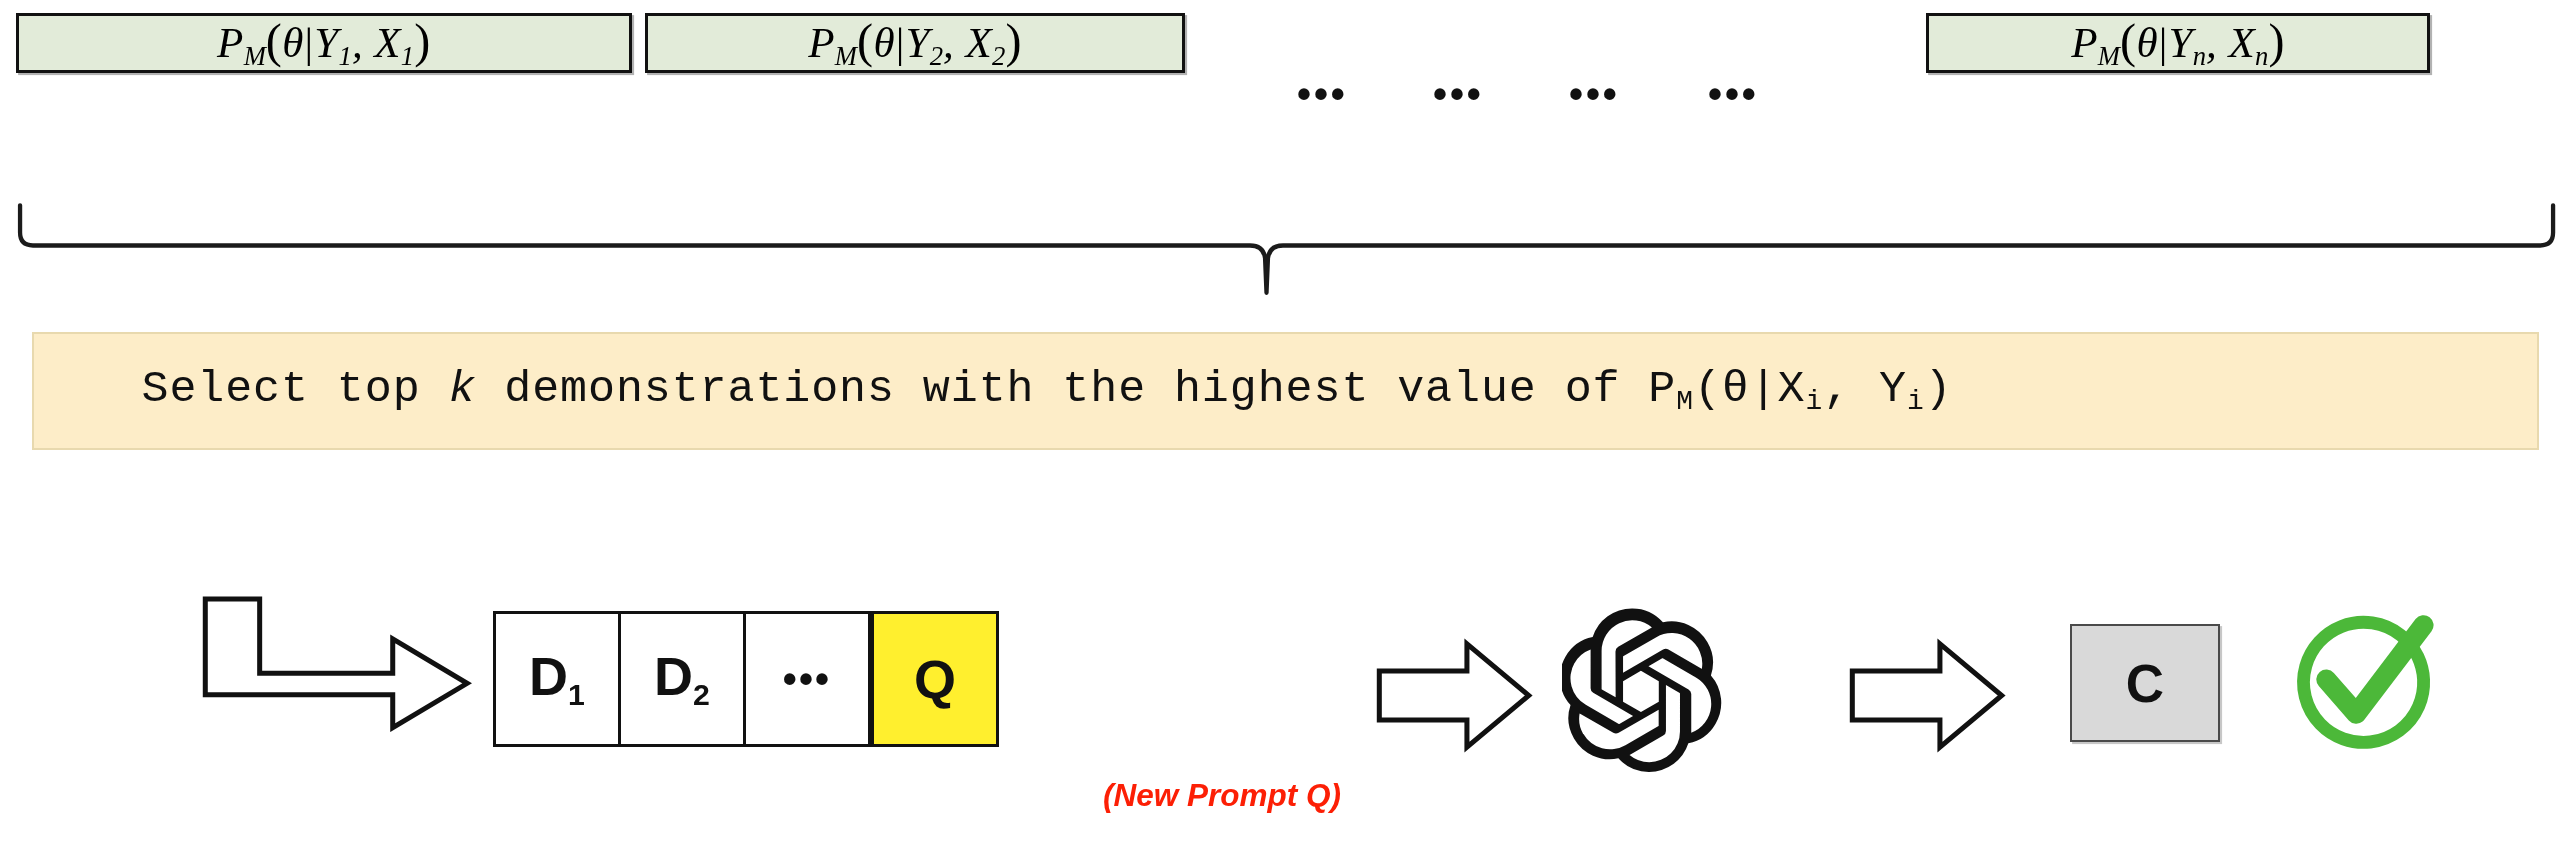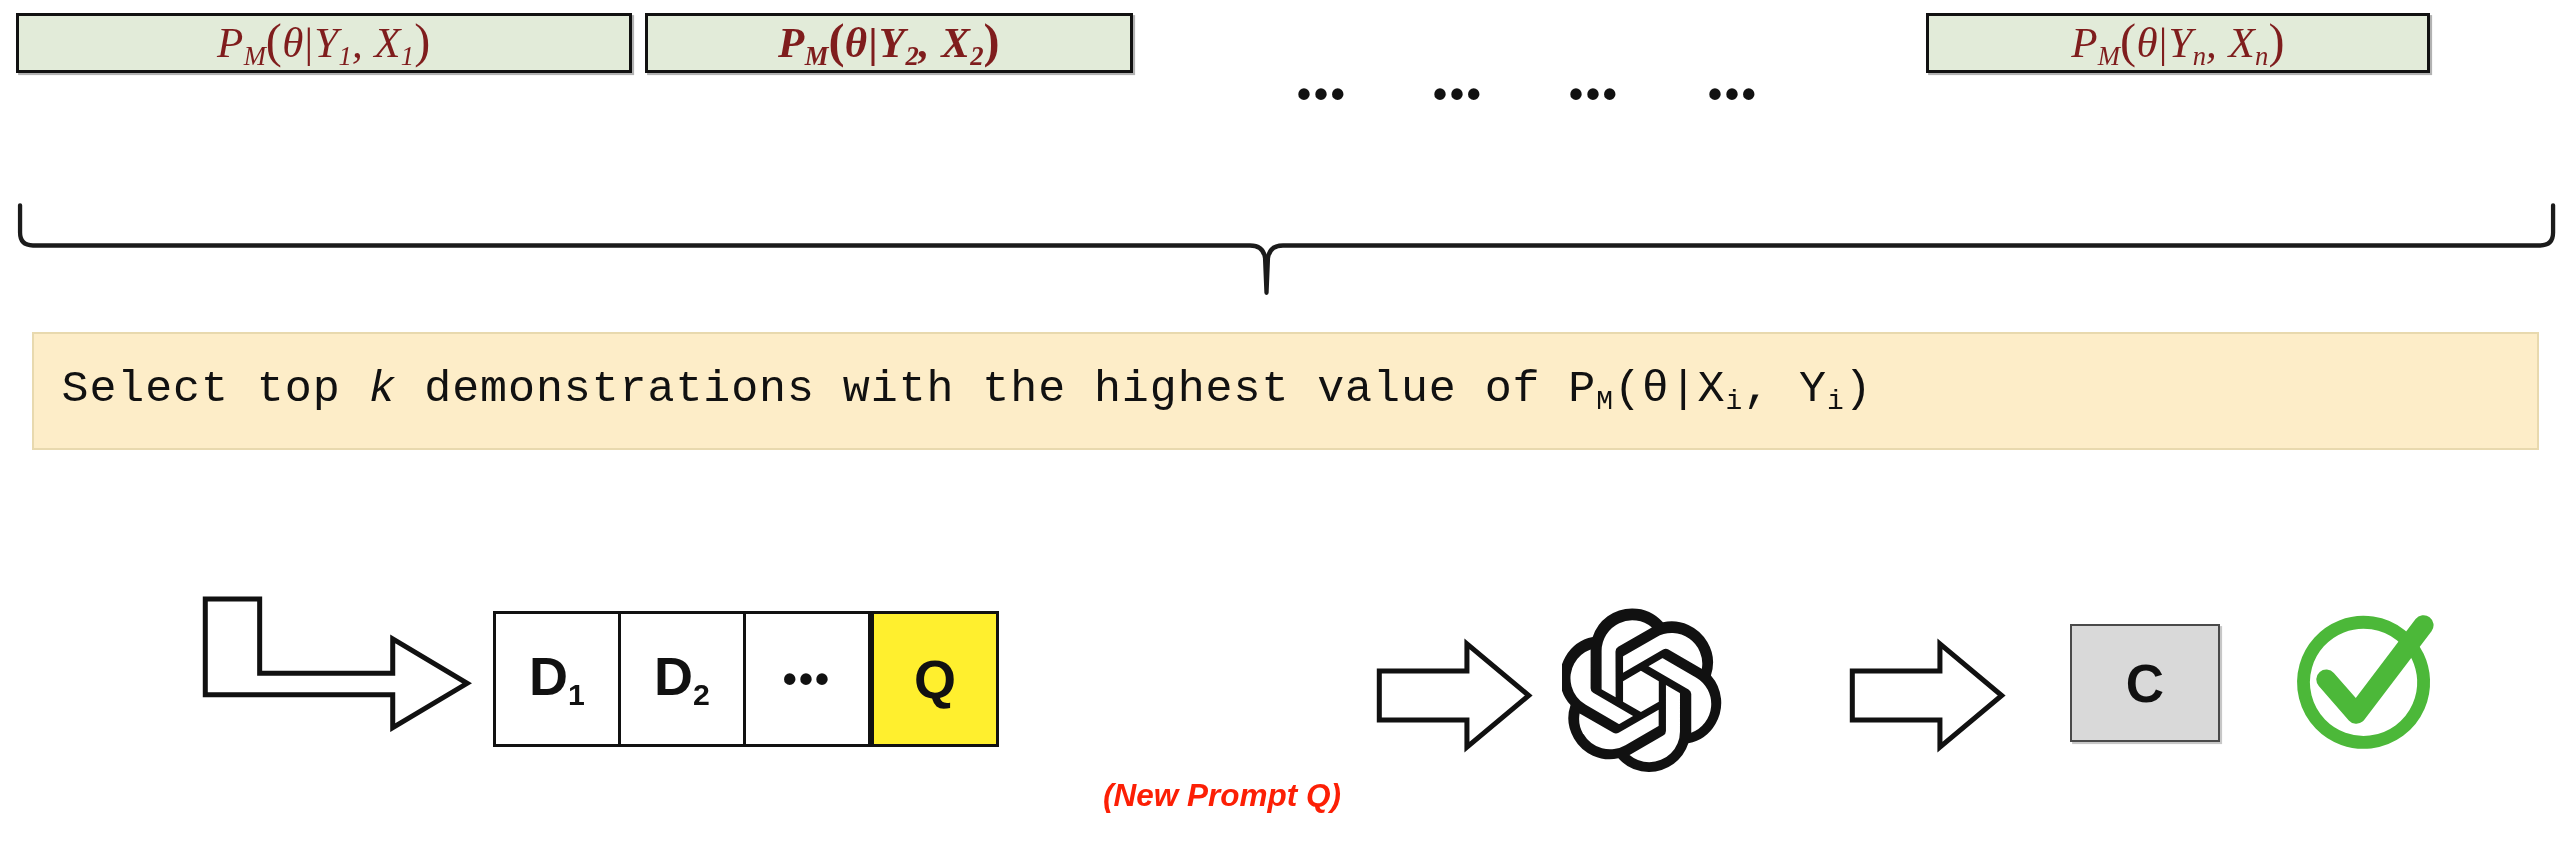--- a/index.html
+++ b/index.html
@@ -32,42 +32,42 @@
     box-sizing: border-box;
     display: flex;
     align-items: center;
     justify-content: center;
     box-shadow: 2.1px 2.1px 0 rgba(0,0,0,0.30);
   }
   .post-box .math {
     font-family: "Liberation Serif", "DejaVu Serif", serif;
     font-style: italic;
     font-size: 43px;
-    color: #7f1d1d;
+    color: #000000;
     white-space: nowrap;
     letter-spacing: 0.4px;
     line-height: 1;
   }
   .math sub {
     font-size: 0.62em;
     font-style: italic;
     vertical-align: -0.30em;
     letter-spacing: 0;
   }
   .math .paren {
     font-style: normal;
     font-size: 1.12em;
   }
   .math .bar {
     font-style: normal;
     padding: 0 0.7px;
   }
 
   #post-box-1 { left: 15.8px;   width: 616px; }
-  #post-box-2 { left: 645px;  width: 488px; font-weight: bold; }
+  #post-box-2 { left: 645px;  width: 540px; }
   #post-box-n { left: 1926px; width: 504px; }
 
   .ellipsis-group {
     position: absolute;
     top: 74px;
     font-size: 40px;
     font-weight: 700;
     color: #111111;
     letter-spacing: 2.9px;
     line-height: 1;
@@ -98,21 +98,21 @@
     border: 2.9px solid #e8d9ae;
     box-sizing: border-box;
     display: flex;
     align-items: center;
   }
   #instruction-text {
     font-family: "Liberation Mono", "DejaVu Sans Mono", monospace;
     font-size: 45px;
     color: #111111;
     white-space: pre;
-    padding-left: 28px;
+    padding-left: 108px;
     letter-spacing: 0.9px;
     line-height: 1;
   }
   #instruction-text .it { font-style: italic; }
   #instruction-text sub {
     font-size: 0.62em;
     vertical-align: -0.28em;
   }
 
   

